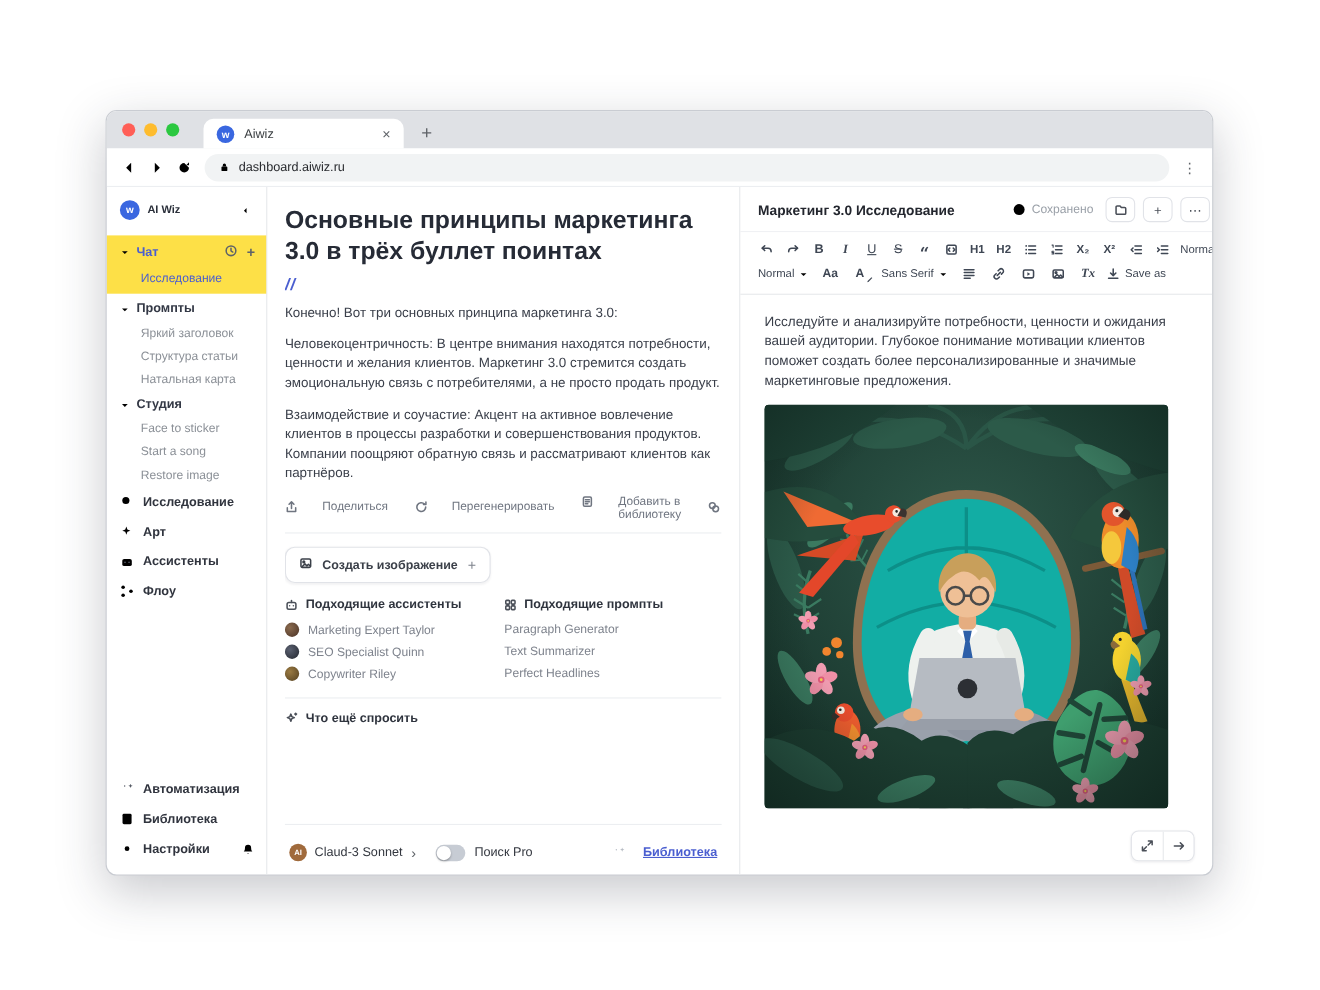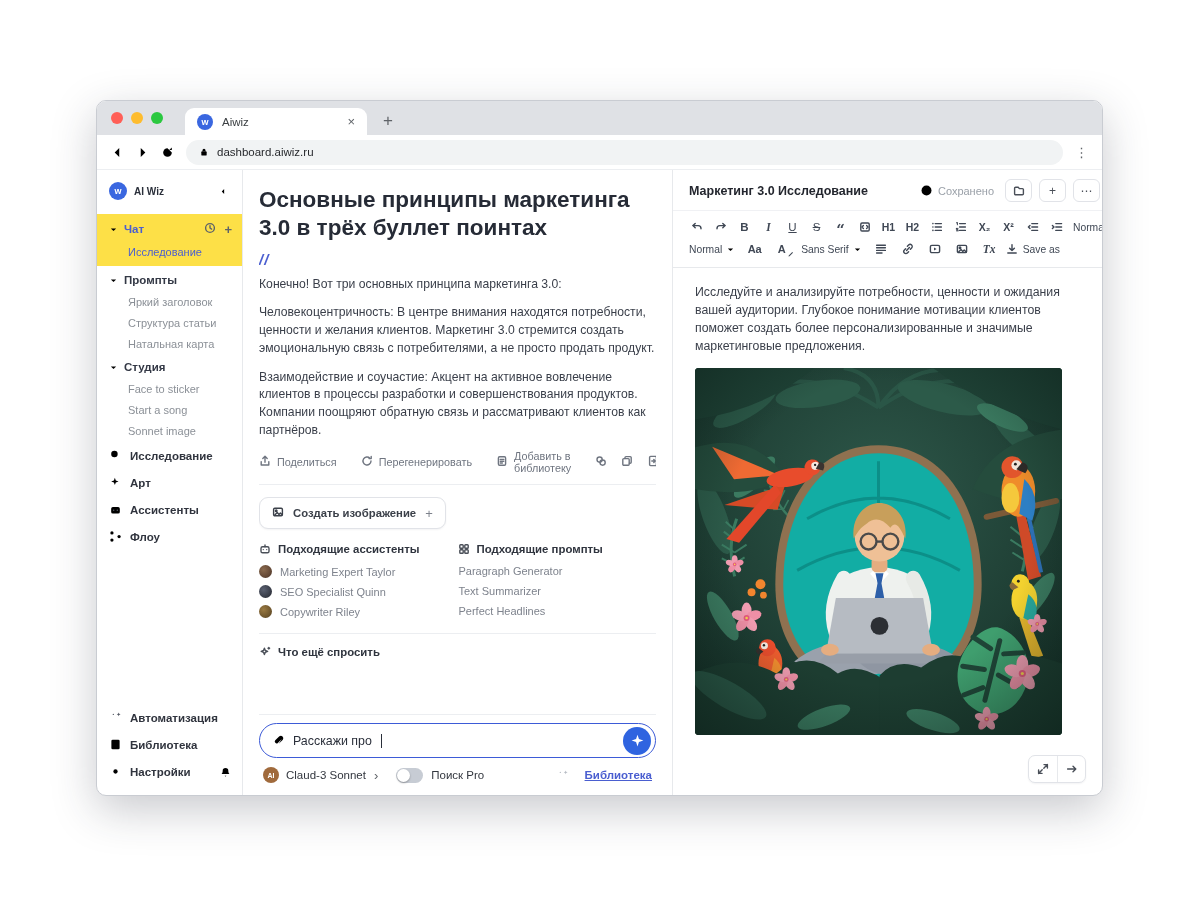--- a/index.html
+++ b/index.html
@@ -43,21 +43,21 @@
   .nav-item .nic{color:#565b66;display:flex}
   .side-bottom{margin-top:auto}
   .bell{margin-left:auto;color:#565b66;display:flex}
   
   .main{flex:1;display:flex;flex-direction:column;padding:16px 16px 10px 16px;min-width:0}
   .m-scroll{flex:1;overflow:hidden}
   .title{font-size:22.5px;font-weight:600;color:#262b36;line-height:1.24;max-width:420px;margin-bottom:9px}
   .slashes{color:#4a5ed0;font-weight:700;font-style:italic;font-size:15px;margin-bottom:8px;letter-spacing:1px}
   .body-p{font-size:12.2px;color:#3a3f4a;line-height:1.45;margin-bottom:11px;max-width:428px}
   .actions{display:flex;align-items:center;gap:24px;color:#6f7580;font-size:10.8px;margin:3px 0 10px}
-  .act{display:flex;gap:6px;align-items:center;cursor:default}
+  .act{display:flex;gap:22px;align-items:flex-start;cursor:default}
   .act-right{margin-left:auto;display:flex;gap:14px;color:#6f7580;align-items:center}
   .hr{border:none;border-top:1px solid #eceef1;margin:8px 0 12px}
   .create-btn{display:inline-flex;align-items:center;gap:9px;border:1px solid #e1e3e8;border-radius:9px;padding:8px 12px;font-size:11.3px;font-weight:600;color:#3b4049;background:#fff;box-shadow:0 1px 2px rgba(20,24,40,.05)}
   .create-btn .plus{color:#7d828c;font-weight:400;font-size:13px;line-height:1}
   .cols{display:flex;margin-top:14px;margin-bottom:2px}
   .col{width:50%}
   .col-title{display:flex;gap:7px;align-items:center;font-weight:700;font-size:11.4px;color:#2f343e;margin-bottom:10px}
   .col-title .cic{color:#4a4f58;display:flex}
   .a-row{display:flex;gap:8px;align-items:center;margin-bottom:7px;color:#7e838d;font-size:11px}
   .avatar{width:13px;height:13px;border-radius:50%;flex:none}
@@ -207,21 +207,21 @@
       <div class="g-row">
         <span class="chev">
               <svg class="ic9" viewBox="0 0 12 12">
                 <path d="M2.5 4.5L6 8l3.5-3.5"></path>
               </svg>
             </span>
         <span>Студия</span>
       </div>
       <div class="sub">Face to sticker</div>
       <div class="sub">Start a song</div>
-      <div class="sub">Sonnet image</div>
+      <div class="sub">Restore image</div>
 
       <div class="nav-item">
         <span class="nic">
               <svg class="ic13" viewBox="0 0 12 12">
                 <circle cx="5" cy="4.6" r="3"></circle>
                 <path d="M7.2 6.8l2.4 2.4M2.4 10.4h5.2"></path>
               </svg>
             </span>
         <span>Исследование</span>
       </div>
@@ -405,34 +405,20 @@
                 </svg>
               </span>
           <span>Что ещё спросить</span>
         </div>
         
         
         
       </div>
 
       <div class="composer-wrap">
-        <div class="composer">
-          <span class="clip">
-                <svg class="ic13" viewBox="0 0 12 12">
-                  <path d="M9 4.6L5.4 8.2a1.7 1.7 0 01-2.4-2.4l3.8-3.8a2.3 2.3 0 013.2 3.2L6.2 9"></path>
-                </svg>
-              </span>
-          <span class="composer-text">Расскажи про</span>
-          <span class="caret"></span>
-          <span class="send">
-                <svg width="15" height="15" viewBox="0 0 24 24">
-                  <path d="M12 2.6l2.3 7.1L21.4 12l-7.1 2.3L12 21.4l-2.3-7.1L2.6 12l7.1-2.3z" fill="#fff"></path>
-                </svg>
-              </span>
-        </div>
         <div class="m-footer">
           <span class="ai-badge">AI</span>
           <span class="model">Claud-3 Sonnet</span>
           <span class="model-chev">›</span>
           <span class="toggle">
                 <span class="knob"></span>
               </span>
           <span class="toggle-label">Поиск Pro</span>
           <span class="wand-dim">
                 <svg class="ic13" viewBox="0 0 12 12">

